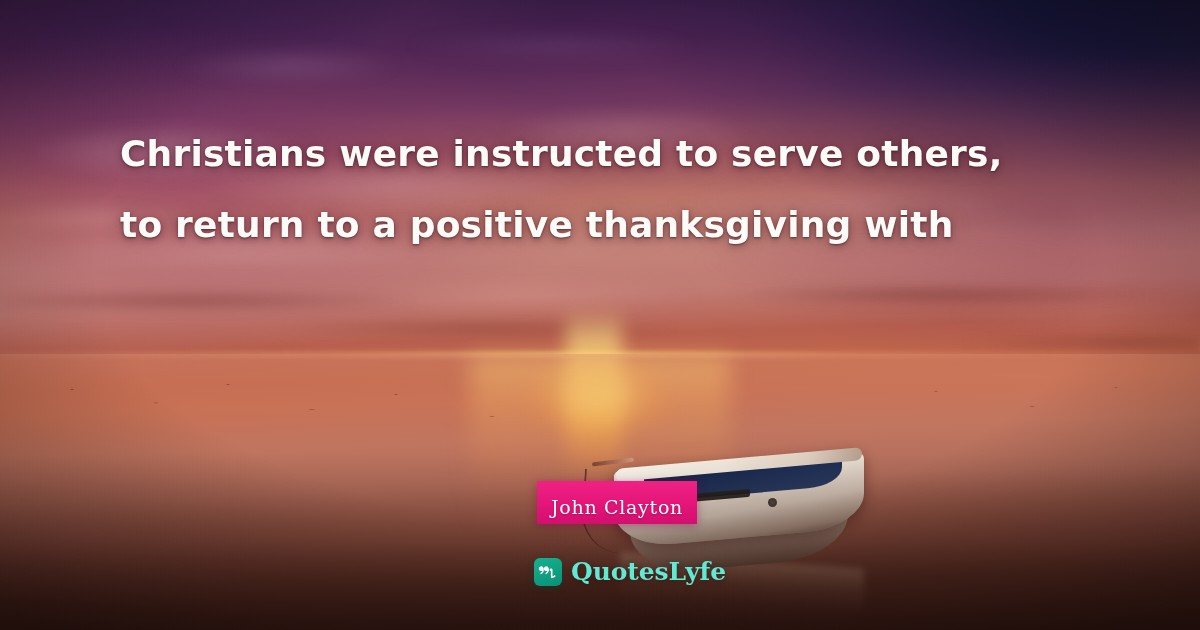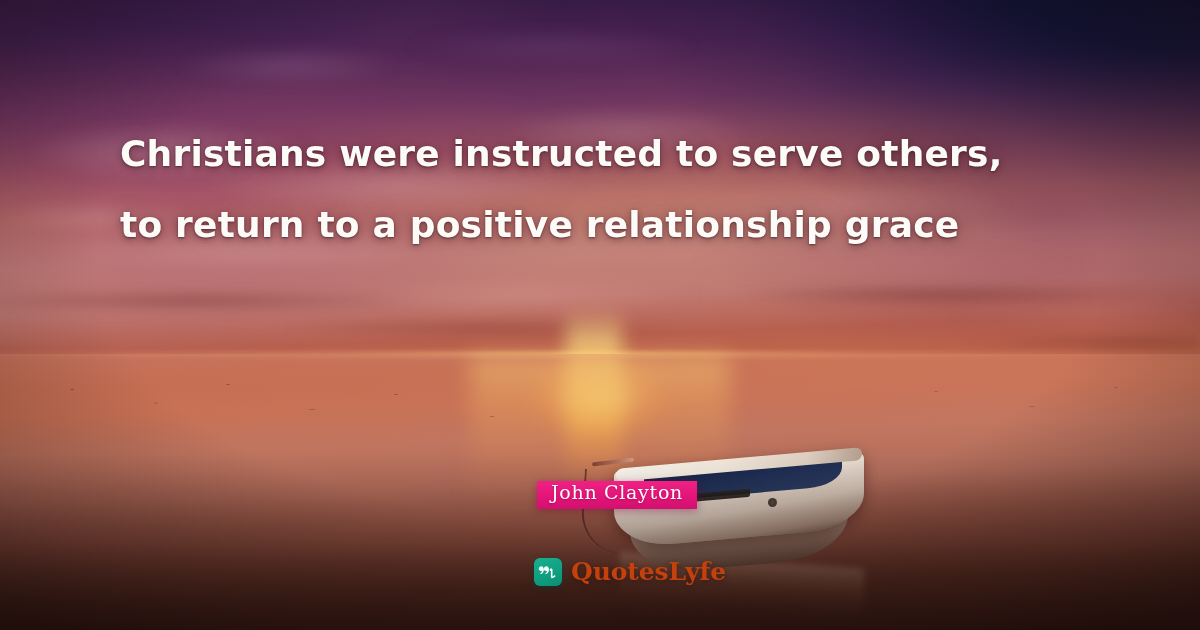--- a/index.html
+++ b/index.html
@@ -301,21 +301,21 @@
       0 1px 2px rgba(58,20,30,0.55),
       0 2px 7px rgba(48,16,24,0.40),
       0 0 22px rgba(60,20,30,0.22);
     white-space:nowrap;
   }
 
   
   .author-badge{
     position:absolute;
     left:537px; top:481px;
-    padding:0 14px 6px;
+    padding:15px 14px 6px;
     background:linear-gradient(180deg,#ef2184 0%, #e31579 55%, #d20f6f 100%);
     box-shadow:0 2px 9px rgba(120,8,58,0.42);
   }
   .author-name{
     font-family:"DejaVu Serif", serif;
     font-size:19px;
     font-weight:400;
     letter-spacing:0.7px;
     color:#ffffff;
     white-space:nowrap;
@@ -338,21 +338,21 @@
     box-shadow:0 2px 6px rgba(12,60,50,0.45);
     position:relative;
     flex:0 0 auto;
   }
   .brand-mark svg{ display:block; }
   .brand-name{
     font-family:"DejaVu Serif", serif;
     font-weight:700;
     font-size:25px;
     letter-spacing:-0.1px;
-    color:#c2410c;
+    color:#5eead4;
     text-shadow:0 2px 5px rgba(50,14,10,0.55);
     white-space:nowrap;
   }
 </style>
 </head>
 <body>
 
 <div class="quote-card">
 
   <div class="bg-base"></div>
@@ -378,21 +378,21 @@
     <div class="boat-bench"></div>
     <div class="boat-port"></div>
     <div class="boat-bowline"></div>
     <div class="boat-rope"></div>
   </div>
 
   <div class="vignette"></div>
 
   <div class="quote-block">
     <div class="quote-line">Christians were instructed to serve others,</div>
-    <div class="quote-line">to return to a positive relationship grace</div>
+    <div class="quote-line">to return to a positive thanksgiving with</div>
   </div>
 
   <div class="author-badge">
     <span class="author-name">John Clayton</span>
   </div>
 
   <div class="brand">
     <span class="brand-mark">
       <svg width="20" height="20" viewBox="0 0 20 20" aria-hidden="true">
         <path d="M3.4 4.3c-1.5 0-2.6 1.0-2.6 2.4 0 1.3 1.0 2.3 2.4 2.3 0.35 0 0.7-0.06 1.0-0.2 -0.15 1.0-0.9 1.9-2.0 2.4l0.55 1.0c1.9-0.75 3.1-2.4 3.1-4.5 0-2.1-1.0-3.4-2.45-3.4z" fill="#ffffff"></path>

